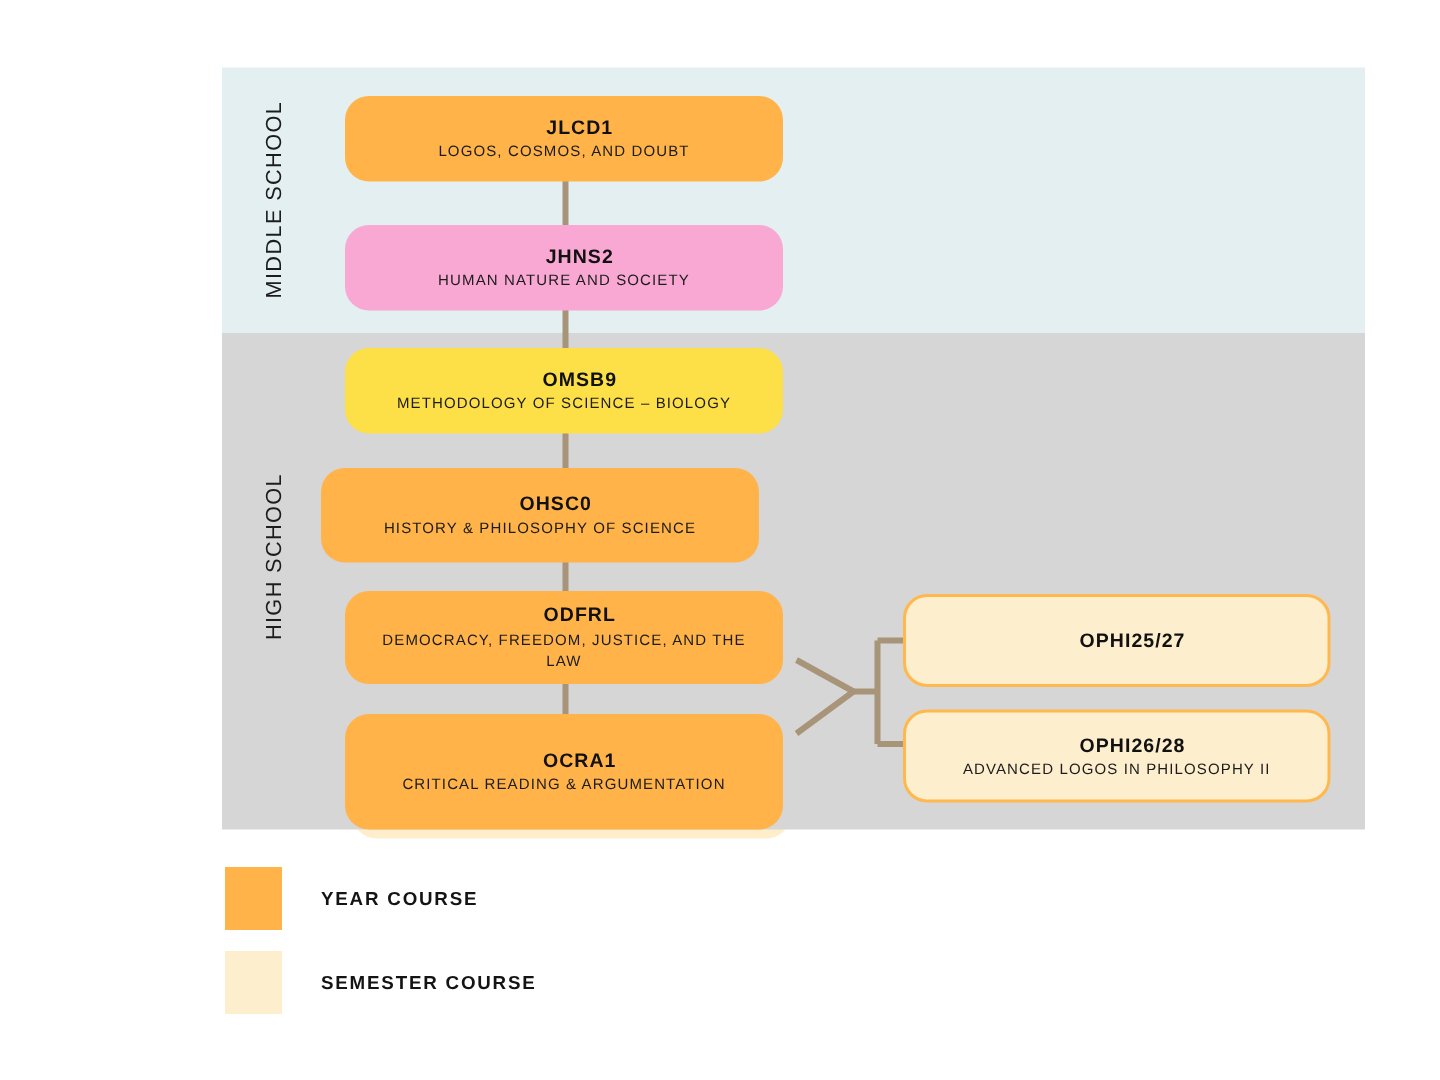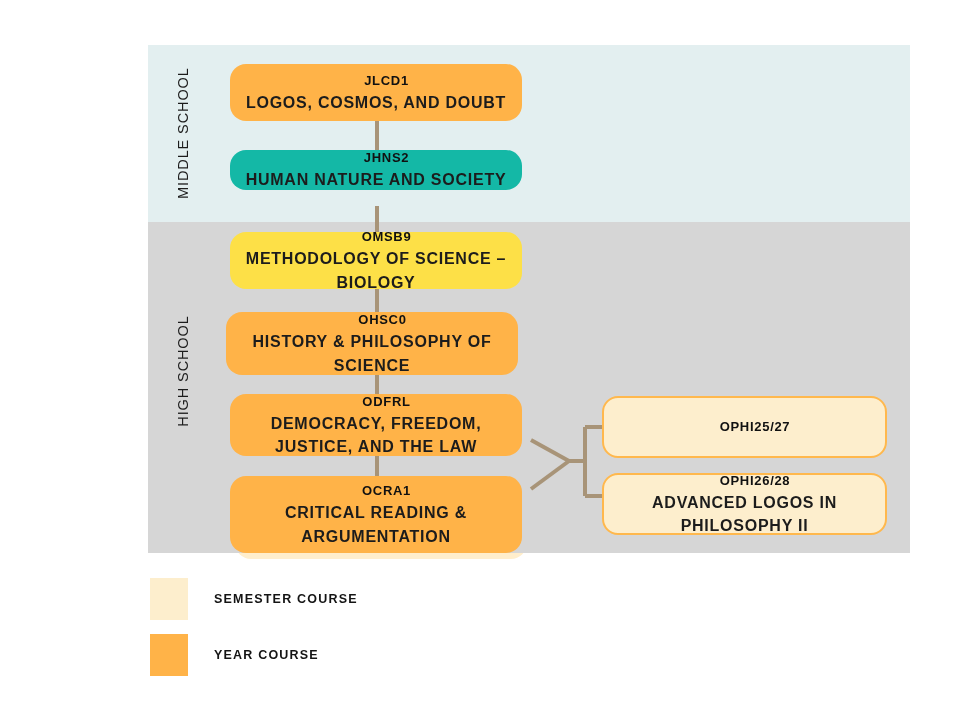--- a/index.html
+++ b/index.html
@@ -91,22 +91,22 @@
   }
   .course .code {
     font-size: 13px;
     font-weight: bold;
     letter-spacing: 0.7px;
     color: #111111;
     line-height: 1.55;
     margin-left: 21px;
   }
   .course .title {
-    font-size: 16px;
-    font-weight: 700;
+    font-size: 10px;
+    font-weight: 400;
     letter-spacing: 0.75px;
     color: #1c1c1c;
     line-height: 1.45;
   }
   .course.year {
     background: #ffb348;
   }
   .course.semester {
     background: #fdeecd;
     border: 2px solid #000000;
@@ -163,33 +163,33 @@
       <line x1="585" y1="496" x2="604" y2="496"></line>
     </g>
   </svg>
 
   <div class="course year" id="box-jlcd1" style="left: 230px; top: 64px; width: 292px; height: 57px; background: rgb(255, 179, 72);">
     <div class="shadow-layer" style="background: rgb(255, 238, 204);"></div>
     <div class="code">JLCD1</div>
     <div class="title">LOGOS, COSMOS, AND DOUBT</div>
   </div>
 
-  <div class="course year" id="box-jhns2" style="left: 230px; top: 150px; width: 292px; height: 40px; background: #14b8a6; text-align: center;">
+  <div class="course year" id="box-jhns2" style="left: 230px; top: 150px; width: 292px; height: 57px; background: #f9a8d4; text-align: center;">
     <div class="shadow-layer" style="background: rgb(255, 238, 204);"></div>
     <div class="code">JHNS2</div>
     <div class="title">HUMAN NATURE AND SOCIETY</div>
   </div>
 
   <div class="course year" id="box-omsb9" style="left: 230px; top: 232px; width: 292px; height: 57px; background: #fde047;">
     <div class="shadow-layer" style="background: rgb(255, 238, 204);"></div>
     <div class="code">OMSB9</div>
     <div class="title">METHODOLOGY OF SCIENCE – BIOLOGY</div>
   </div>
 
-  <div class="course year" id="box-ohsc0" style="left: 226px; top: 312px; width: 292px; height: 63px; background: rgb(255, 179, 72);">
+  <div class="course year" id="box-ohsc0" style="left: 214px; top: 312px; width: 292px; height: 63px; background: rgb(255, 179, 72);">
     <div class="shadow-layer" style="background: rgb(255, 238, 204);"></div>
     <div class="code">OHSC0</div>
     <div class="title">HISTORY &amp; PHILOSOPHY OF SCIENCE</div>
   </div>
 
   <div class="course year" id="box-odfrl" style="left: 230px; top: 394px; width: 292px; height: 62px; background: rgb(255, 179, 72);">
     <div class="shadow-layer" style="background: rgb(255, 238, 204);"></div>
     <div class="code">ODFRL</div>
     <div class="title">DEMOCRACY, FREEDOM, JUSTICE, AND THE LAW</div>
   </div>
@@ -205,23 +205,23 @@
     <div class="code">OPHI25/27</div>
   </div>
 
   <div class="course semester" id="box-ophi2628" style="left: 602px; top: 473px; width: 285px; height: 62px; background: rgb(253, 238, 205); border-color: rgb(255, 184, 77);">
     <div class="shadow-layer" style="background: rgb(255, 238, 204);"></div>
     <div class="code">OPHI26/28</div>
     <div class="title">ADVANCED LOGOS IN PHILOSOPHY II</div>
   </div>
 
   <div id="legend">
+    <div class="legend-row">
+      <div class="legend-swatch" id="swatch-year" style="background: rgb(255, 179, 72);"></div>
+      <div class="legend-text">YEAR COURSE</div>
+    </div>
     <div class="legend-row">
       <div class="legend-swatch" id="swatch-semester" style="background: rgb(253, 238, 205);"></div>
       <div class="legend-text">SEMESTER COURSE</div>
     </div>
-    <div class="legend-row">
-      <div class="legend-swatch" id="swatch-year" style="background: rgb(255, 179, 72);"></div>
-      <div class="legend-text">YEAR COURSE</div>
-    </div>
   </div>
 
 </div>
 
 </body></html>

